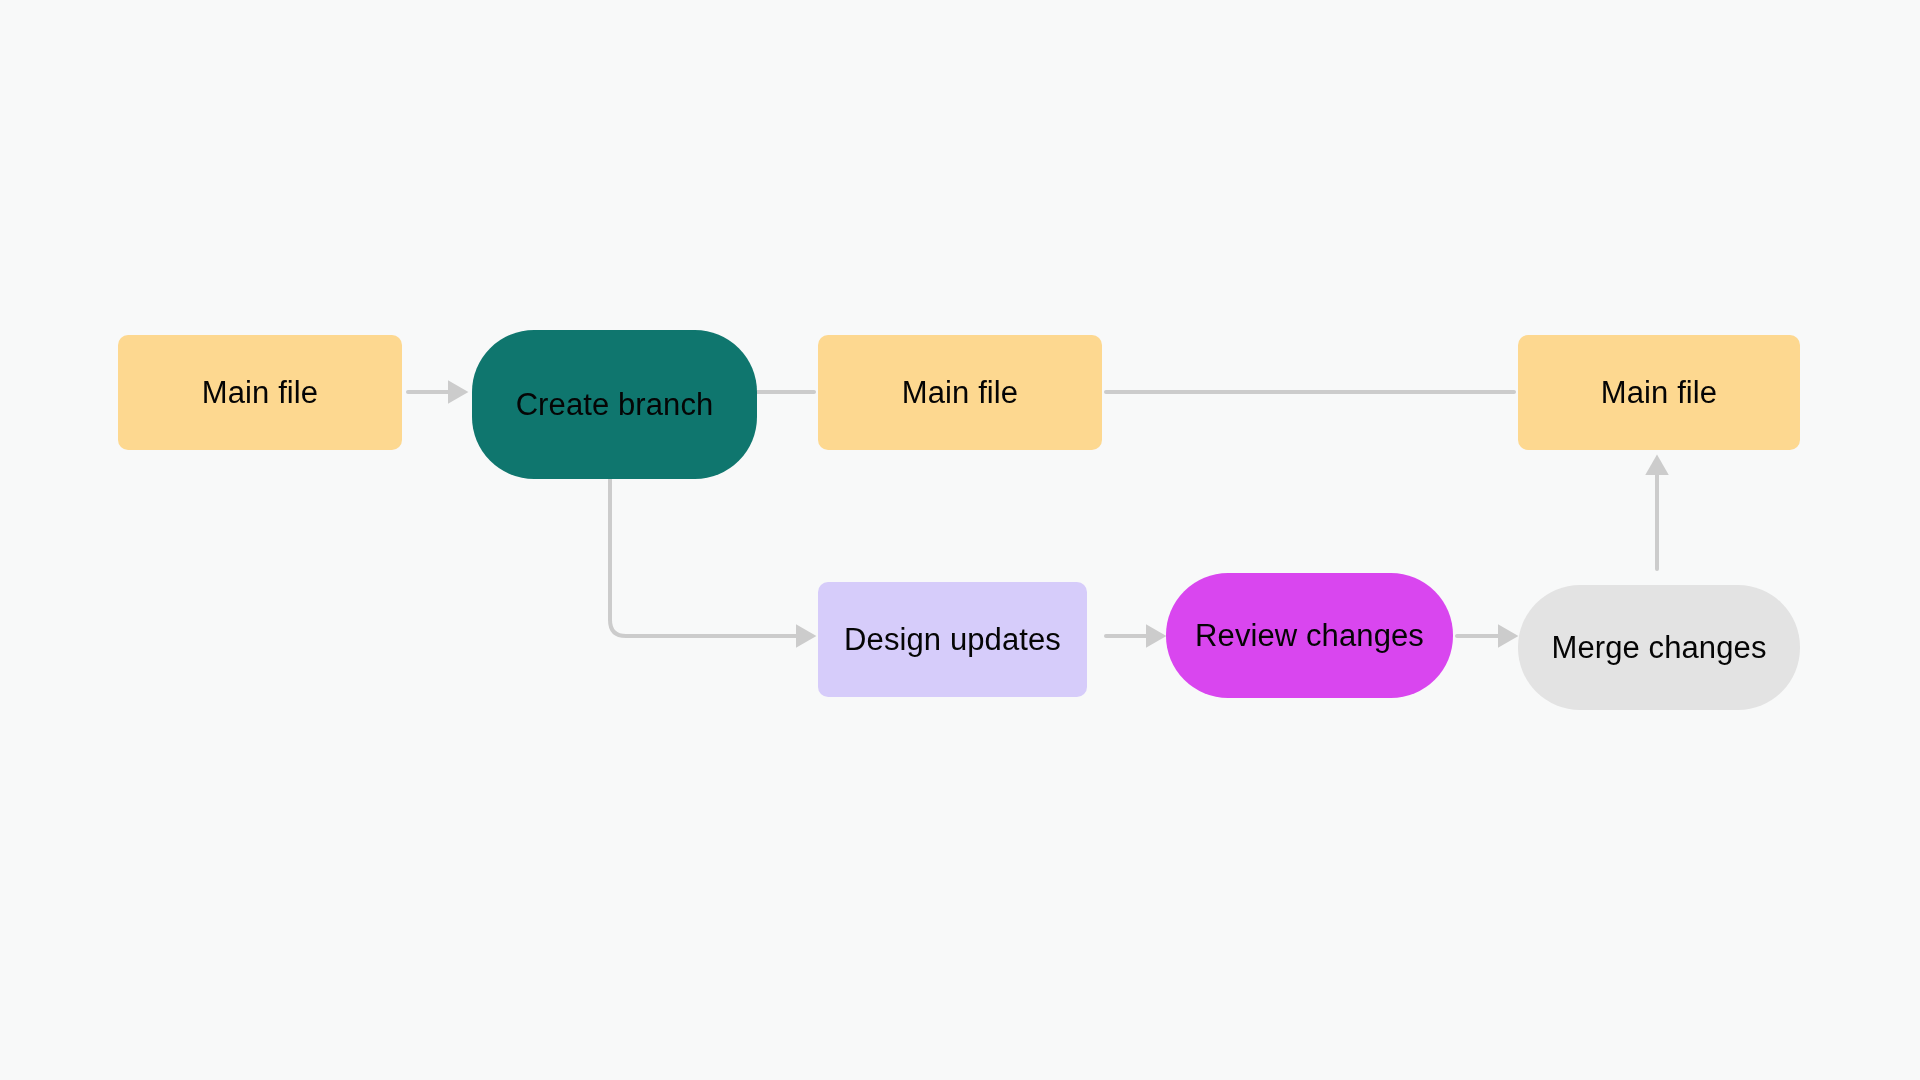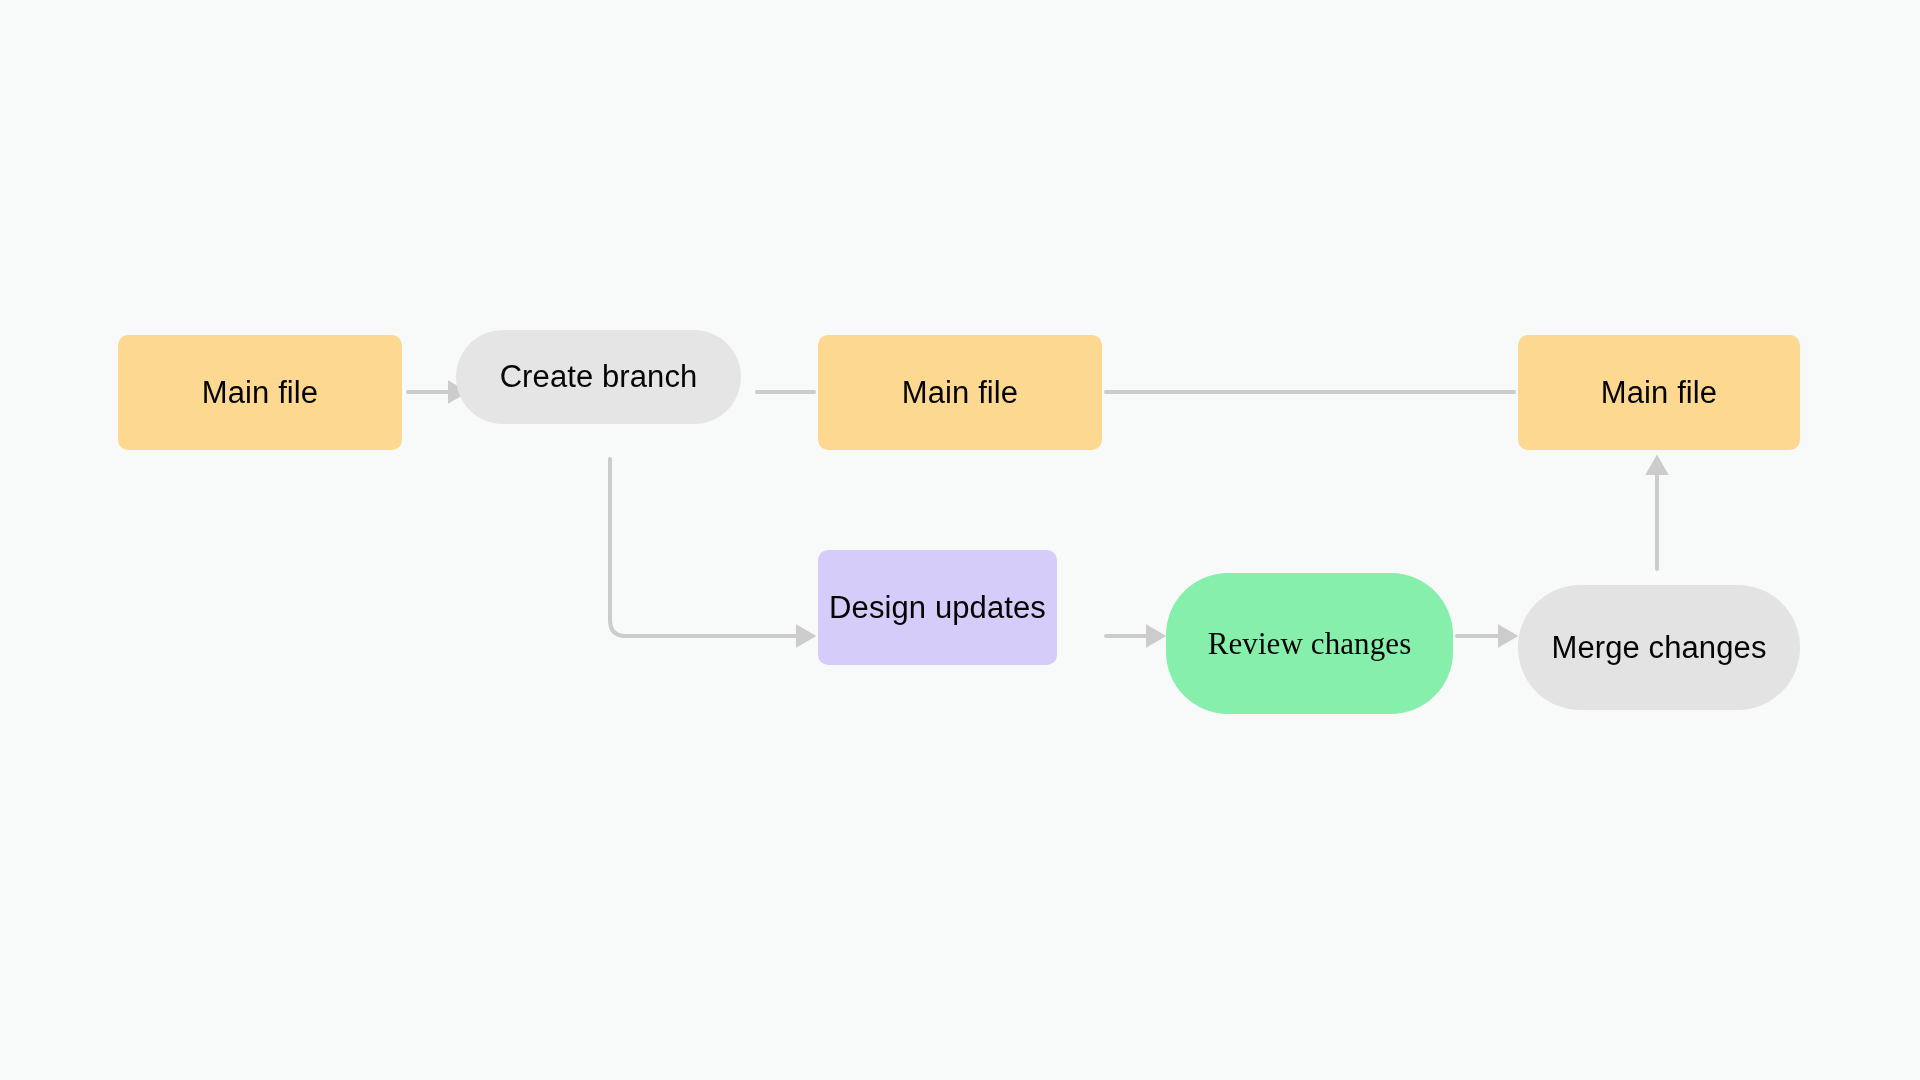--- a/index.html
+++ b/index.html
@@ -80,33 +80,33 @@
         <path d="M 1106 636 L 1156 636" fill="none" stroke="#CCCCCC" stroke-width="4" stroke-linecap="round" stroke-linejoin="round" marker-end="url(#arrowhead)"></path>
         <path d="M 1457 636 L 1508 636" fill="none" stroke="#CCCCCC" stroke-width="4" stroke-linecap="round" stroke-linejoin="round" marker-end="url(#arrowhead)"></path>
         <path d="M 1657 569 L 1657 465" fill="none" stroke="#CCCCCC" stroke-width="4" stroke-linecap="round" stroke-linejoin="round" marker-end="url(#arrowhead)"></path>
       </g>
   </svg>
 
   <div id="nodes-group">
       <div class="node shape-rect fill-yellow" style="left: 118px; top: 335px; width: 284px; height: 115px; color: rgb(5, 5, 5); background: rgb(253, 216, 144);">
         <span class="node-label">Main file</span>
       </div>
-      <div class="node shape-pill fill-gray" style="left: 456px; top: 330px; width: 285px; height: 94px; color: rgb(5, 5, 5); background: #e5e5e5;">
+      <div class="node shape-pill fill-gray" style="left: 472px; top: 330px; width: 285px; height: 149px; color: rgb(5, 5, 5); background: #0f766e;">
         <span class="node-label">Create branch</span>
       </div>
       <div class="node shape-rect fill-yellow" style="left: 818px; top: 335px; width: 284px; height: 115px; color: rgb(5, 5, 5); background: rgb(253, 216, 144);">
         <span class="node-label">Main file</span>
       </div>
       <div class="node shape-rect fill-yellow" style="left: 1518px; top: 335px; width: 282px; height: 115px; color: rgb(5, 5, 5); background: rgb(253, 216, 144);">
         <span class="node-label">Main file</span>
       </div>
-      <div class="node shape-rect fill-purple" style="left: 818px; top: 550px; width: 239px; height: 115px; color: rgb(5, 5, 5); background: rgb(214, 204, 250);">
+      <div class="node shape-rect fill-purple" style="left: 818px; top: 582px; width: 269px; height: 115px; color: rgb(5, 5, 5); background: rgb(214, 204, 250);">
         <span class="node-label">Design updates</span>
       </div>
-      <div class="node shape-pill fill-gray" style="left: 1166px; top: 573px; width: 287px; height: 141px; color: rgb(5, 5, 5); background: #86efac; font-family: Liberation Serif, serif;">
+      <div class="node shape-pill fill-gray" style="left: 1166px; top: 573px; width: 287px; height: 125px; color: rgb(5, 5, 5); background: #d946ef;">
         <span class="node-label">Review changes</span>
       </div>
       <div class="node shape-pill fill-gray" style="left: 1518px; top: 573px; width: 282px; height: 125px; color: rgb(5, 5, 5); background: rgb(227, 227, 227); margin-top: 12px;">
         <span class="node-label">Merge changes</span>
       </div>
     </div>
 
 </div>
 
 </body></html>

